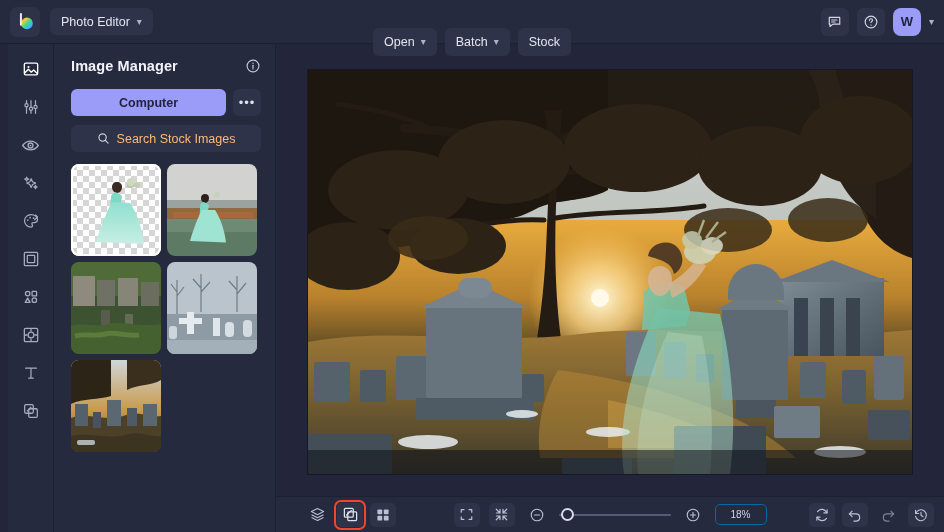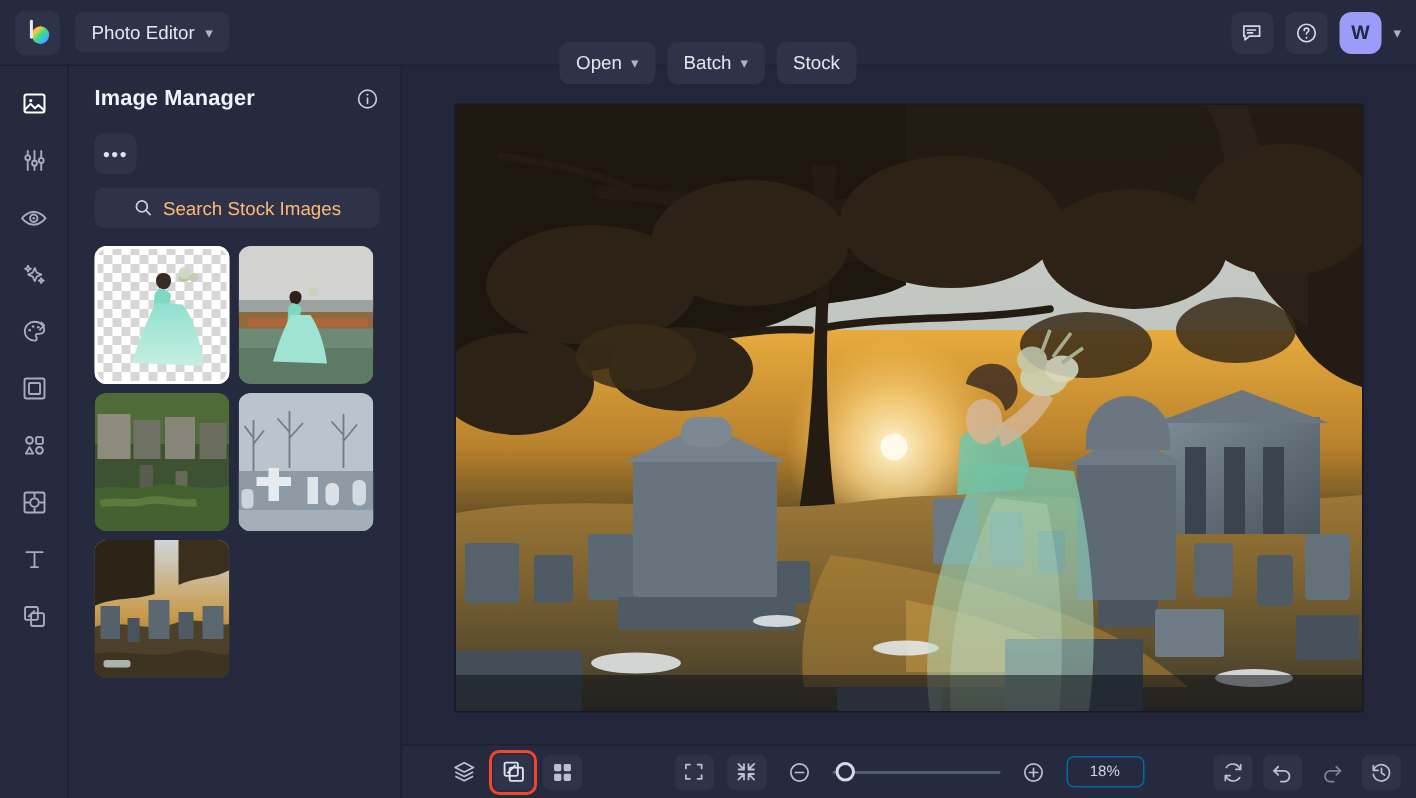--- a/index.html
+++ b/index.html
@@ -61,21 +61,21 @@
   }
   .avatar {
     width: 28px; height: 28px; border-radius: 8px;
     background: #9a9cf7;
     display: flex; align-items: center; justify-content: center;
     color: #232544; font-size: 13px; font-weight: bold;
   }
   .caret-sm { color: #aeb2c8; font-size: 10px; }
 
   
-  .body { flex: 1; display: flex; min-height: 0; }
+  .body { flex: 1; display: flex; min-height: 0; margin-left: 8px; }
 
   
   .rail {
     width: 46px; min-width: 46px;
     background: #262a3e;
     display: flex; flex-direction: column; align-items: center;
     padding-top: 10px; gap: 2px;
     border-right: 1px solid #1d2031;
   }
   .rail-item {
@@ -330,20 +330,23 @@
       <div class="panel-title-row">
         <div class="panel-title">Image Manager</div>
         <svg width="16" height="16" viewBox="0 0 20 20" fill="none" stroke="#c8cbdd" stroke-width="1.4">
           <circle cx="10" cy="10" r="7.4"></circle>
           <path d="M10 9.2v4.4" stroke-linecap="round"></path>
           <circle cx="10" cy="6.5" r=".85" fill="#c8cbdd" stroke="none"></circle>
         </svg>
       </div>
 
       <div class="src-row">
+        <button class="btn-primary">
+          <span>Computer</span>
+        </button>
         <div class="btn-more">
           <span>•••</span>
         </div>
       </div>
 
       <div class="search-box">
         <svg width="13" height="13" viewBox="0 0 20 20" fill="none" stroke="#cbcee0" stroke-width="1.8">
           <circle cx="8.6" cy="8.6" r="5.6"></circle>
             <path d="M12.8 12.8l4.2 4.2" stroke-linecap="round"></path>
         </svg>

